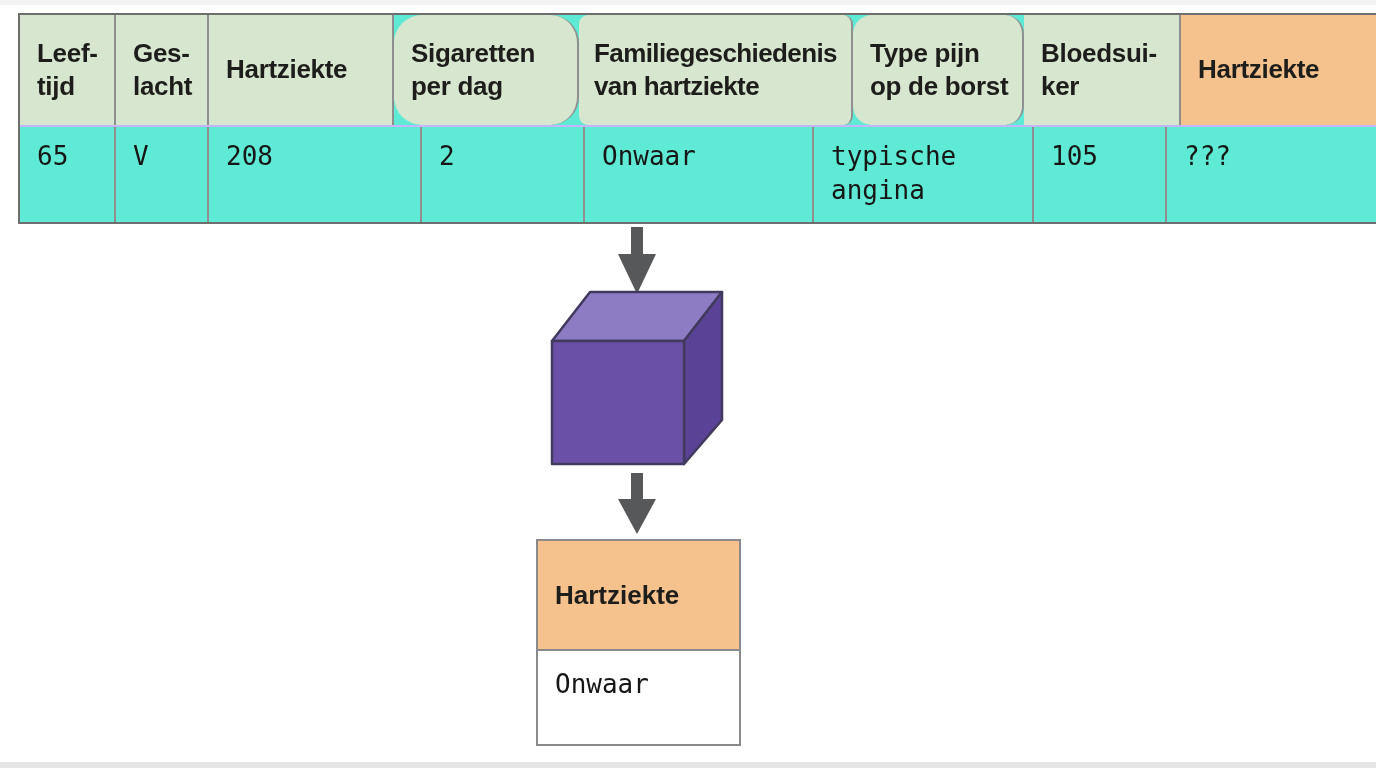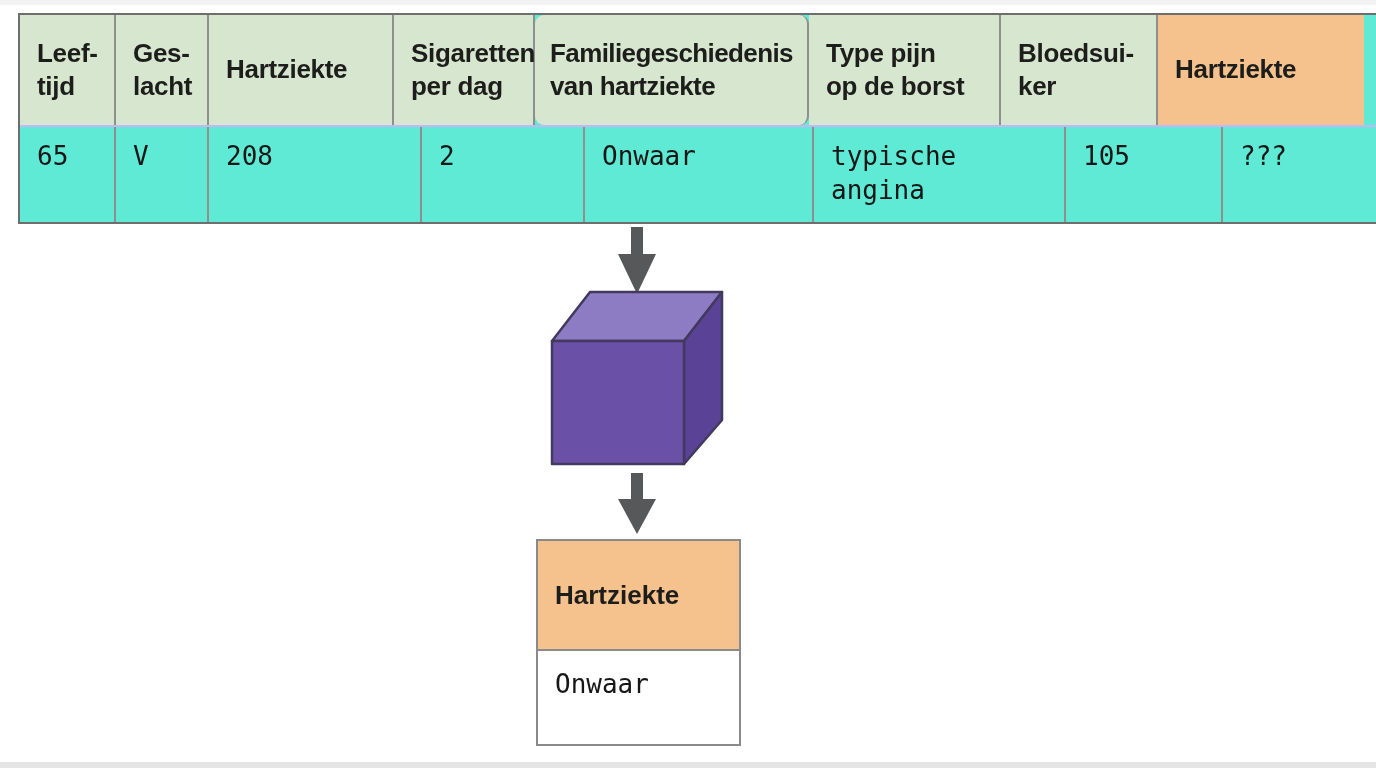--- a/index.html
+++ b/index.html
@@ -47,33 +47,33 @@
     white-space: pre-line;
     color: #161616;
   }
   .dcell:last-child { border-right: none; }
   .data-row { border-top: 2px solid #c4b5fd; }
 
   
   .header-row > :nth-child(1){ width: 96px; }
   .header-row > :nth-child(2){ width: 93px; }
   .header-row > :nth-child(3){ width: 185px; }
-  .header-row > :nth-child(4){ width: 141px; }
+  .header-row > :nth-child(4){ width: 185px; border-radius: 28px; }
   .header-row > :nth-child(5){ width: 274px; letter-spacing:-0.6px; padding-left:15px;border-radius:9px;}
-  .header-row > :nth-child(6){ width: 192px; }
+  .header-row > :nth-child(6){ width: 171px; border-radius: 19px; }
   .header-row > :nth-child(7){ width: 157px; }
   .header-row > :nth-child(8){ width: 206px; }
   
   .data-row > :nth-child(1){ width: 96px; }
   .data-row > :nth-child(2){ width: 93px; }
   .data-row > :nth-child(3){ width: 213px; }
   .data-row > :nth-child(4){ width: 163px; }
   .data-row > :nth-child(5){ width: 229px; }
-  .data-row > :nth-child(6){ width: 252px; }
-  .data-row > :nth-child(7){ width: 157px; }
+  .data-row > :nth-child(6){ width: 220px; }
+  .data-row > :nth-child(7){ width: 133px; }
   .data-row > :nth-child(8){ width: 206px; }
 
   
   .flow-graphics {
     position: absolute; left: 0; top: 0;
     width: 1376px; height: 768px;
     pointer-events: none;
   }
 
   

